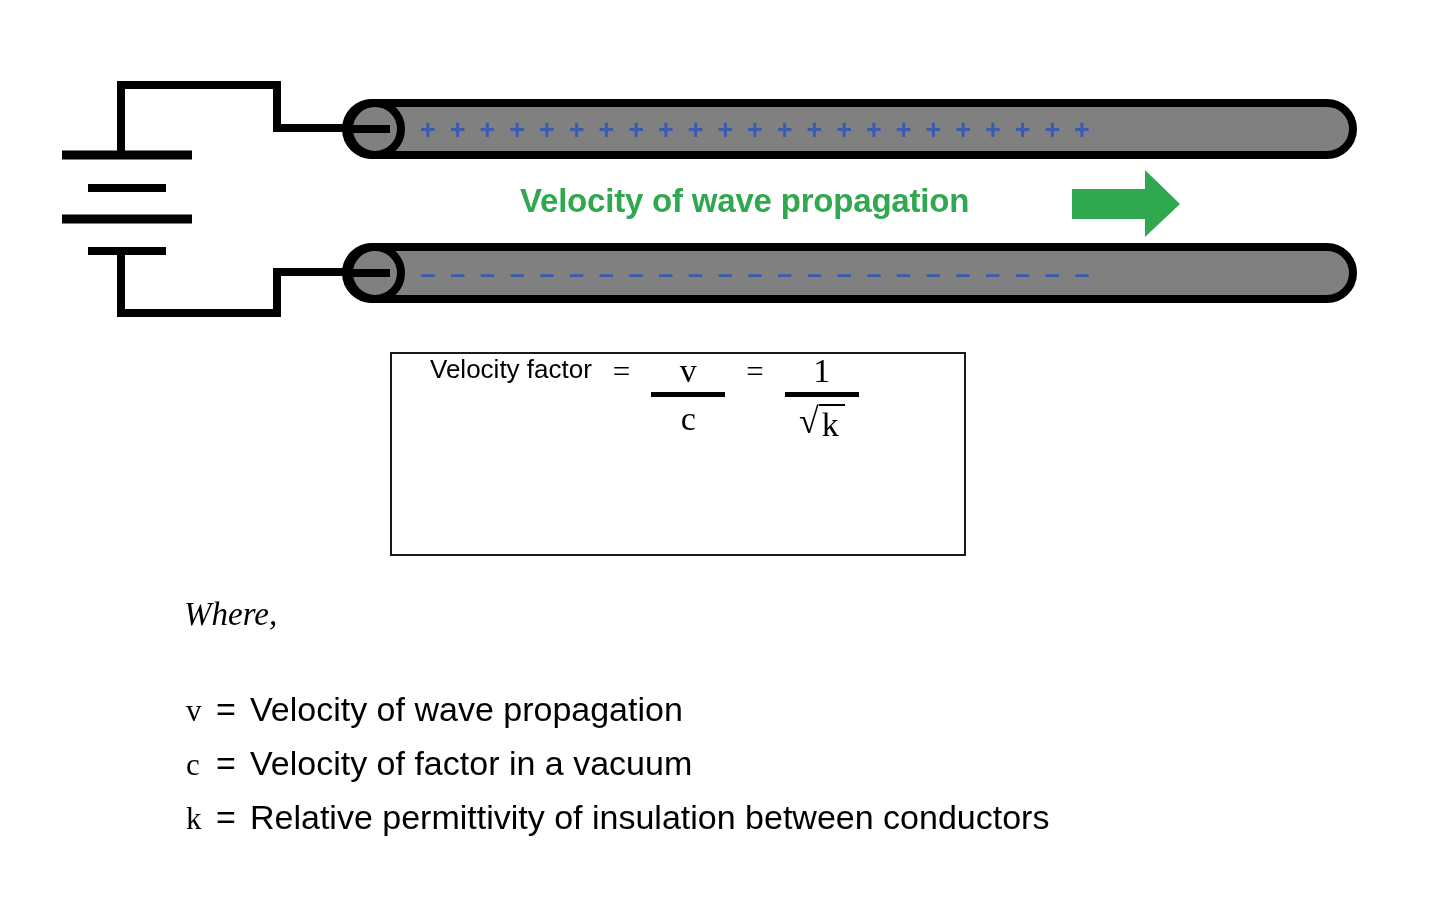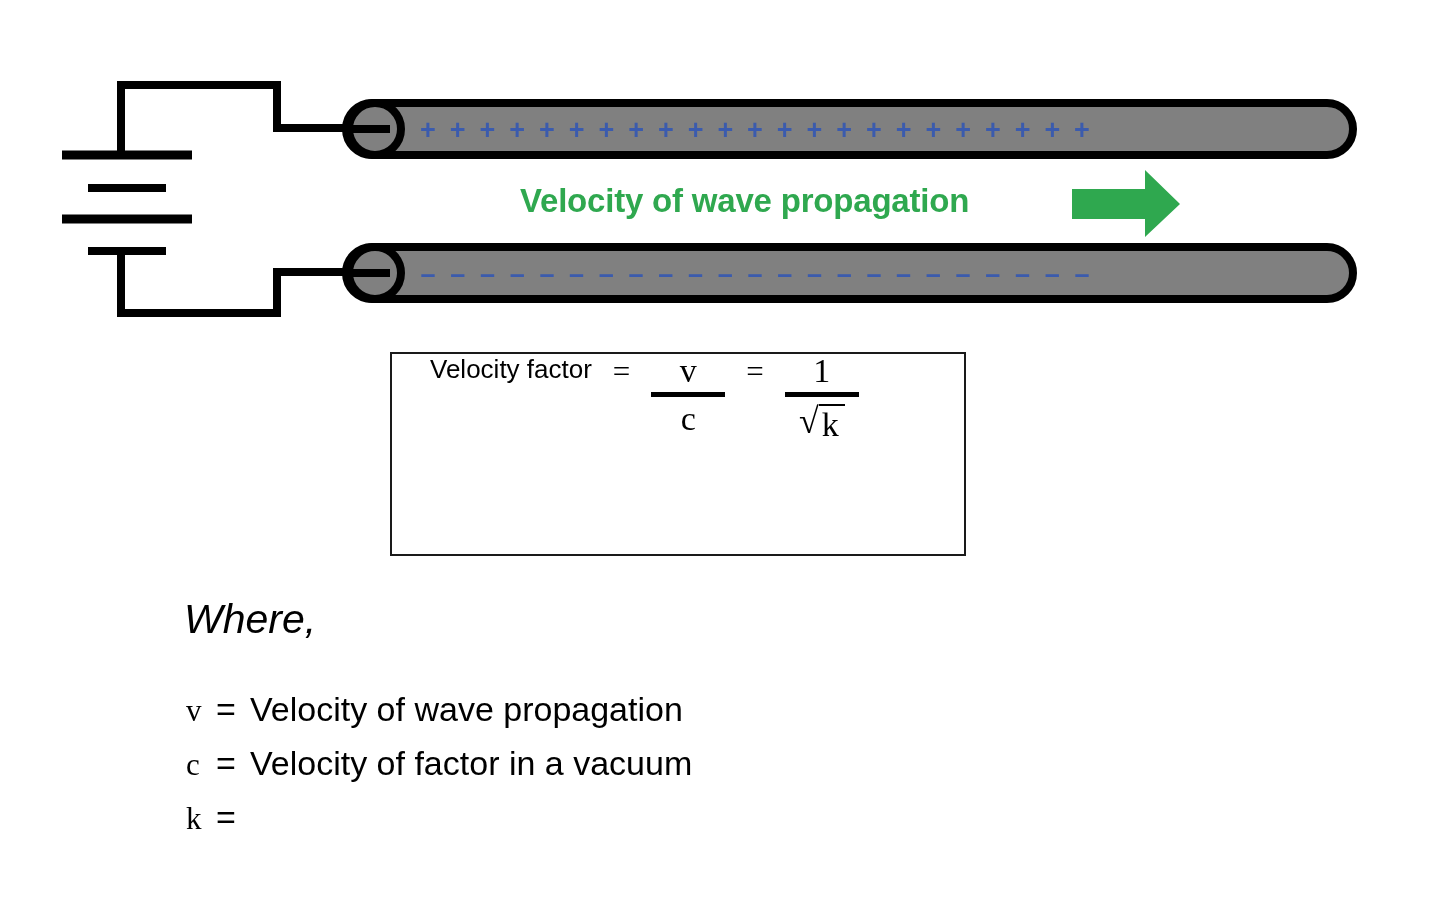--- a/index.html
+++ b/index.html
@@ -106,23 +106,24 @@
     border-top: 2px solid #000;
     padding: 2px 6px 0 3px;
     margin-top: 2px;
   }
 
   
   #where-text {
     position: absolute;
     left: 184px;
     top: 596px;
-    font-size: 41px;
+    font-size: 33px;
     font-style: italic;
     color: #000;
+    font-family: Liberation Serif, serif;
   }
   #definitions {
     position: absolute;
     left: 186px;
     top: 684px;
     display: flex;
     flex-direction: column;
     gap: 2px;
   }
   .def-row {
@@ -274,16 +275,17 @@
         <span class="def-text">Velocity of wave propagation</span>
       </div>
       <div class="def-row">
         <span class="def-sym">c</span>
         <span class="def-eq">=</span>
         <span class="def-text">Velocity of factor in a vacuum</span>
       </div>
       <div class="def-row">
         <span class="def-sym">k</span>
         <span class="def-eq">=</span>
+        <span class="def-text">Relative permittivity of insulation between conductors</span>
       </div>
     </div>
 
 </div>
 
 </body></html>

